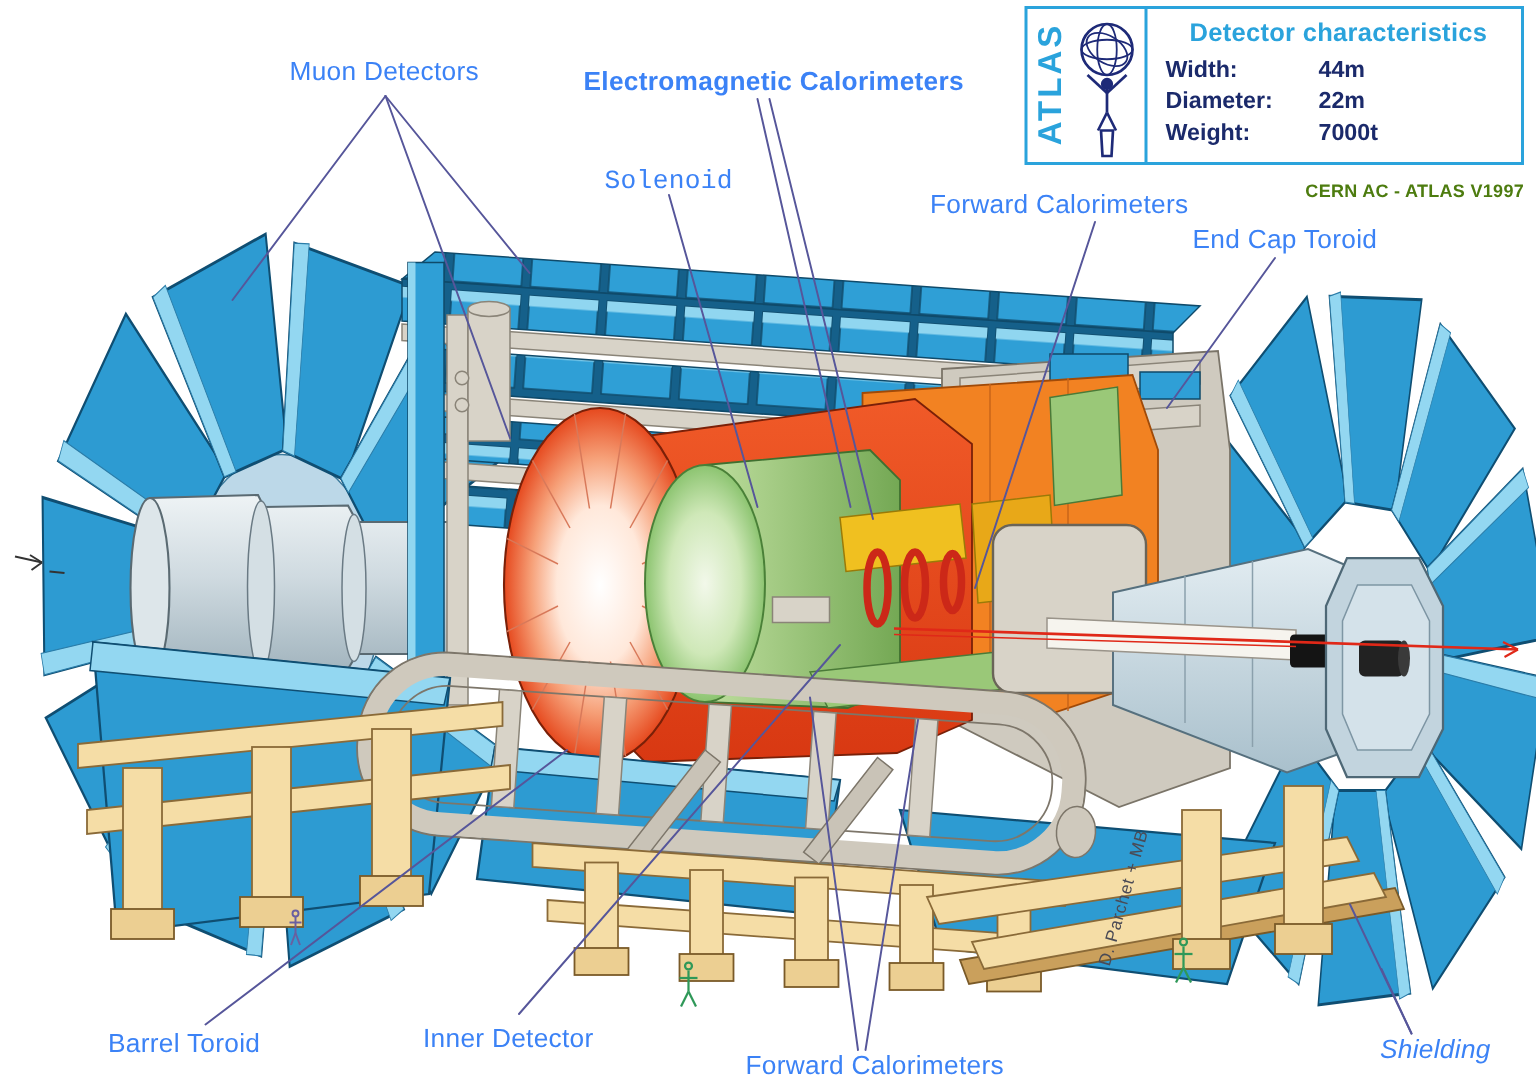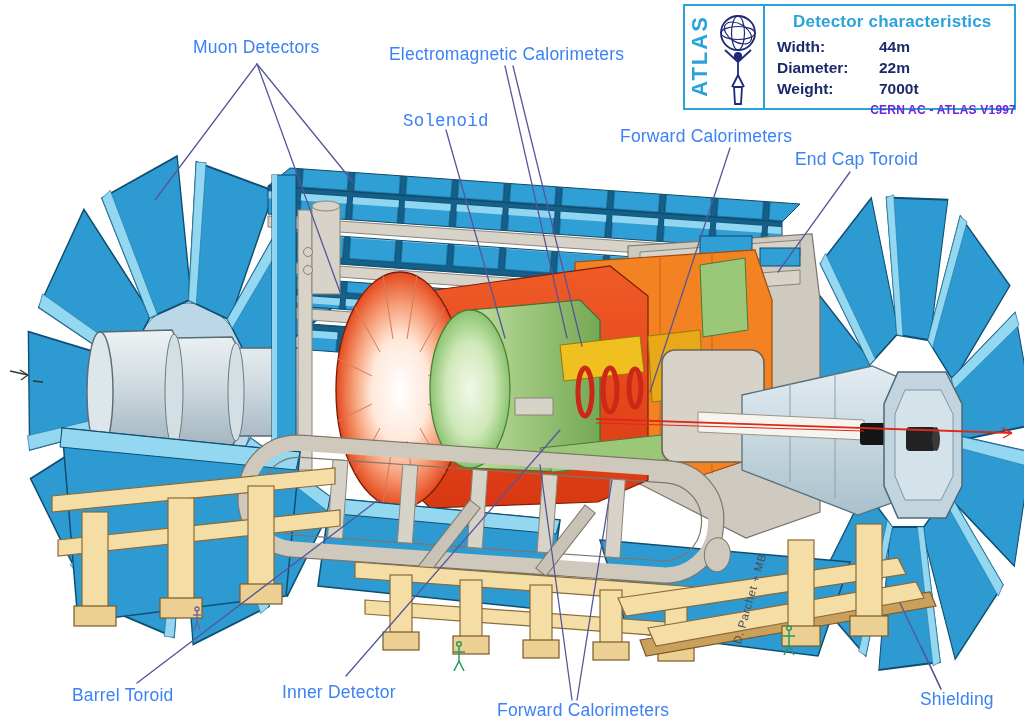--- a/index.html
+++ b/index.html
@@ -3,41 +3,41 @@
 <meta charset="utf-8">
 <style>
   html,body{margin:0;padding:0;background:#fff;}
   .stage{position:relative;width:1024px;height:724px;background:#ffffff;overflow:hidden;
          font-family:"Liberation Sans",sans-serif;}
   svg{position:absolute;left:0;top:0;}
 
   
   .lbl{position:absolute;font-size:17.5px;color:#3b82f6;white-space:nowrap;letter-spacing:.2px;}
   #lbl-muon{left:193px;top:37px;}
-  #lbl-em{left:389px;top:44px;}
+  #lbl-em{left:389px;top:44px;font-weight:bold;}
   #lbl-solenoid{left:403px;top:111px;font-family:Liberation Mono, monospace;}
   #lbl-forward{left:620px;top:126px;}
   #lbl-endcap{left:795px;top:149px;}
   #lbl-barrel{left:72px;top:685px;}
   #lbl-inner{left:282px;top:682px;}
   #lbl-hadronic{left:497px;top:700px;}
-  #lbl-shielding{left:920px;top:689px;}
+  #lbl-shielding{left:920px;top:689px;font-style:italic;}
 
   
   .info-box{position:absolute;left:683px;top:4px;width:333px;height:106px;background:#fff;
             border:2.5px solid #2aa3dc;box-sizing:border-box;display:flex;}
   .logo-cell{width:80px;border-right:2.5px solid #2aa3dc;position:relative;box-sizing:border-box;}
   .logo-text-wrap{position:absolute;left:2px;top:97px;transform-origin:0 0;transform:rotate(-90deg);
             width:94px;text-align:center;font-weight:bold;font-size:22px;color:#2aa3dc;letter-spacing:2px;}
   .info-cell{flex:1;padding:6px 0 0 12px;position:relative;}
   .info-title{font-size:17px;font-weight:bold;color:#2aa3dc;margin-bottom:4px;letter-spacing:.2px;margin-left:16px;}
   .info-row{display:flex;font-size:15.5px;font-weight:bold;color:#1b2a6b;line-height:21px;}
   .info-row .k{width:102px;}
-  .credit{position:absolute;left:683px;top:103px;width:333px;text-align:right;
-          font-size:12px;font-weight:bold;color:#6d28d9;letter-spacing:.2px;}
+  .credit{position:absolute;left:683px;top:120px;width:333px;text-align:right;
+          font-size:12px;font-weight:bold;color:#4d7c0f;letter-spacing:.2px;}
 
   
   .signature{position:absolute;left:731px;top:642px;transform-origin:0 0;transform:rotate(-74deg);
              font-size:11.5px;color:#4a4a55;letter-spacing:.6px;white-space:nowrap;}
 
   
   .petal-main{fill:#2d9bd2;stroke:#0f4e72;stroke-width:2px;}
   .petal-hi{fill:#93d7f1;stroke:#2a7ca8;stroke-width:.8px;}
   .gray{fill:#d8d3c8;stroke:#8a8478;stroke-width:1px;}
   .tan{fill:#f5dda6;stroke:#8a6a38;stroke-width:1.2px;}

